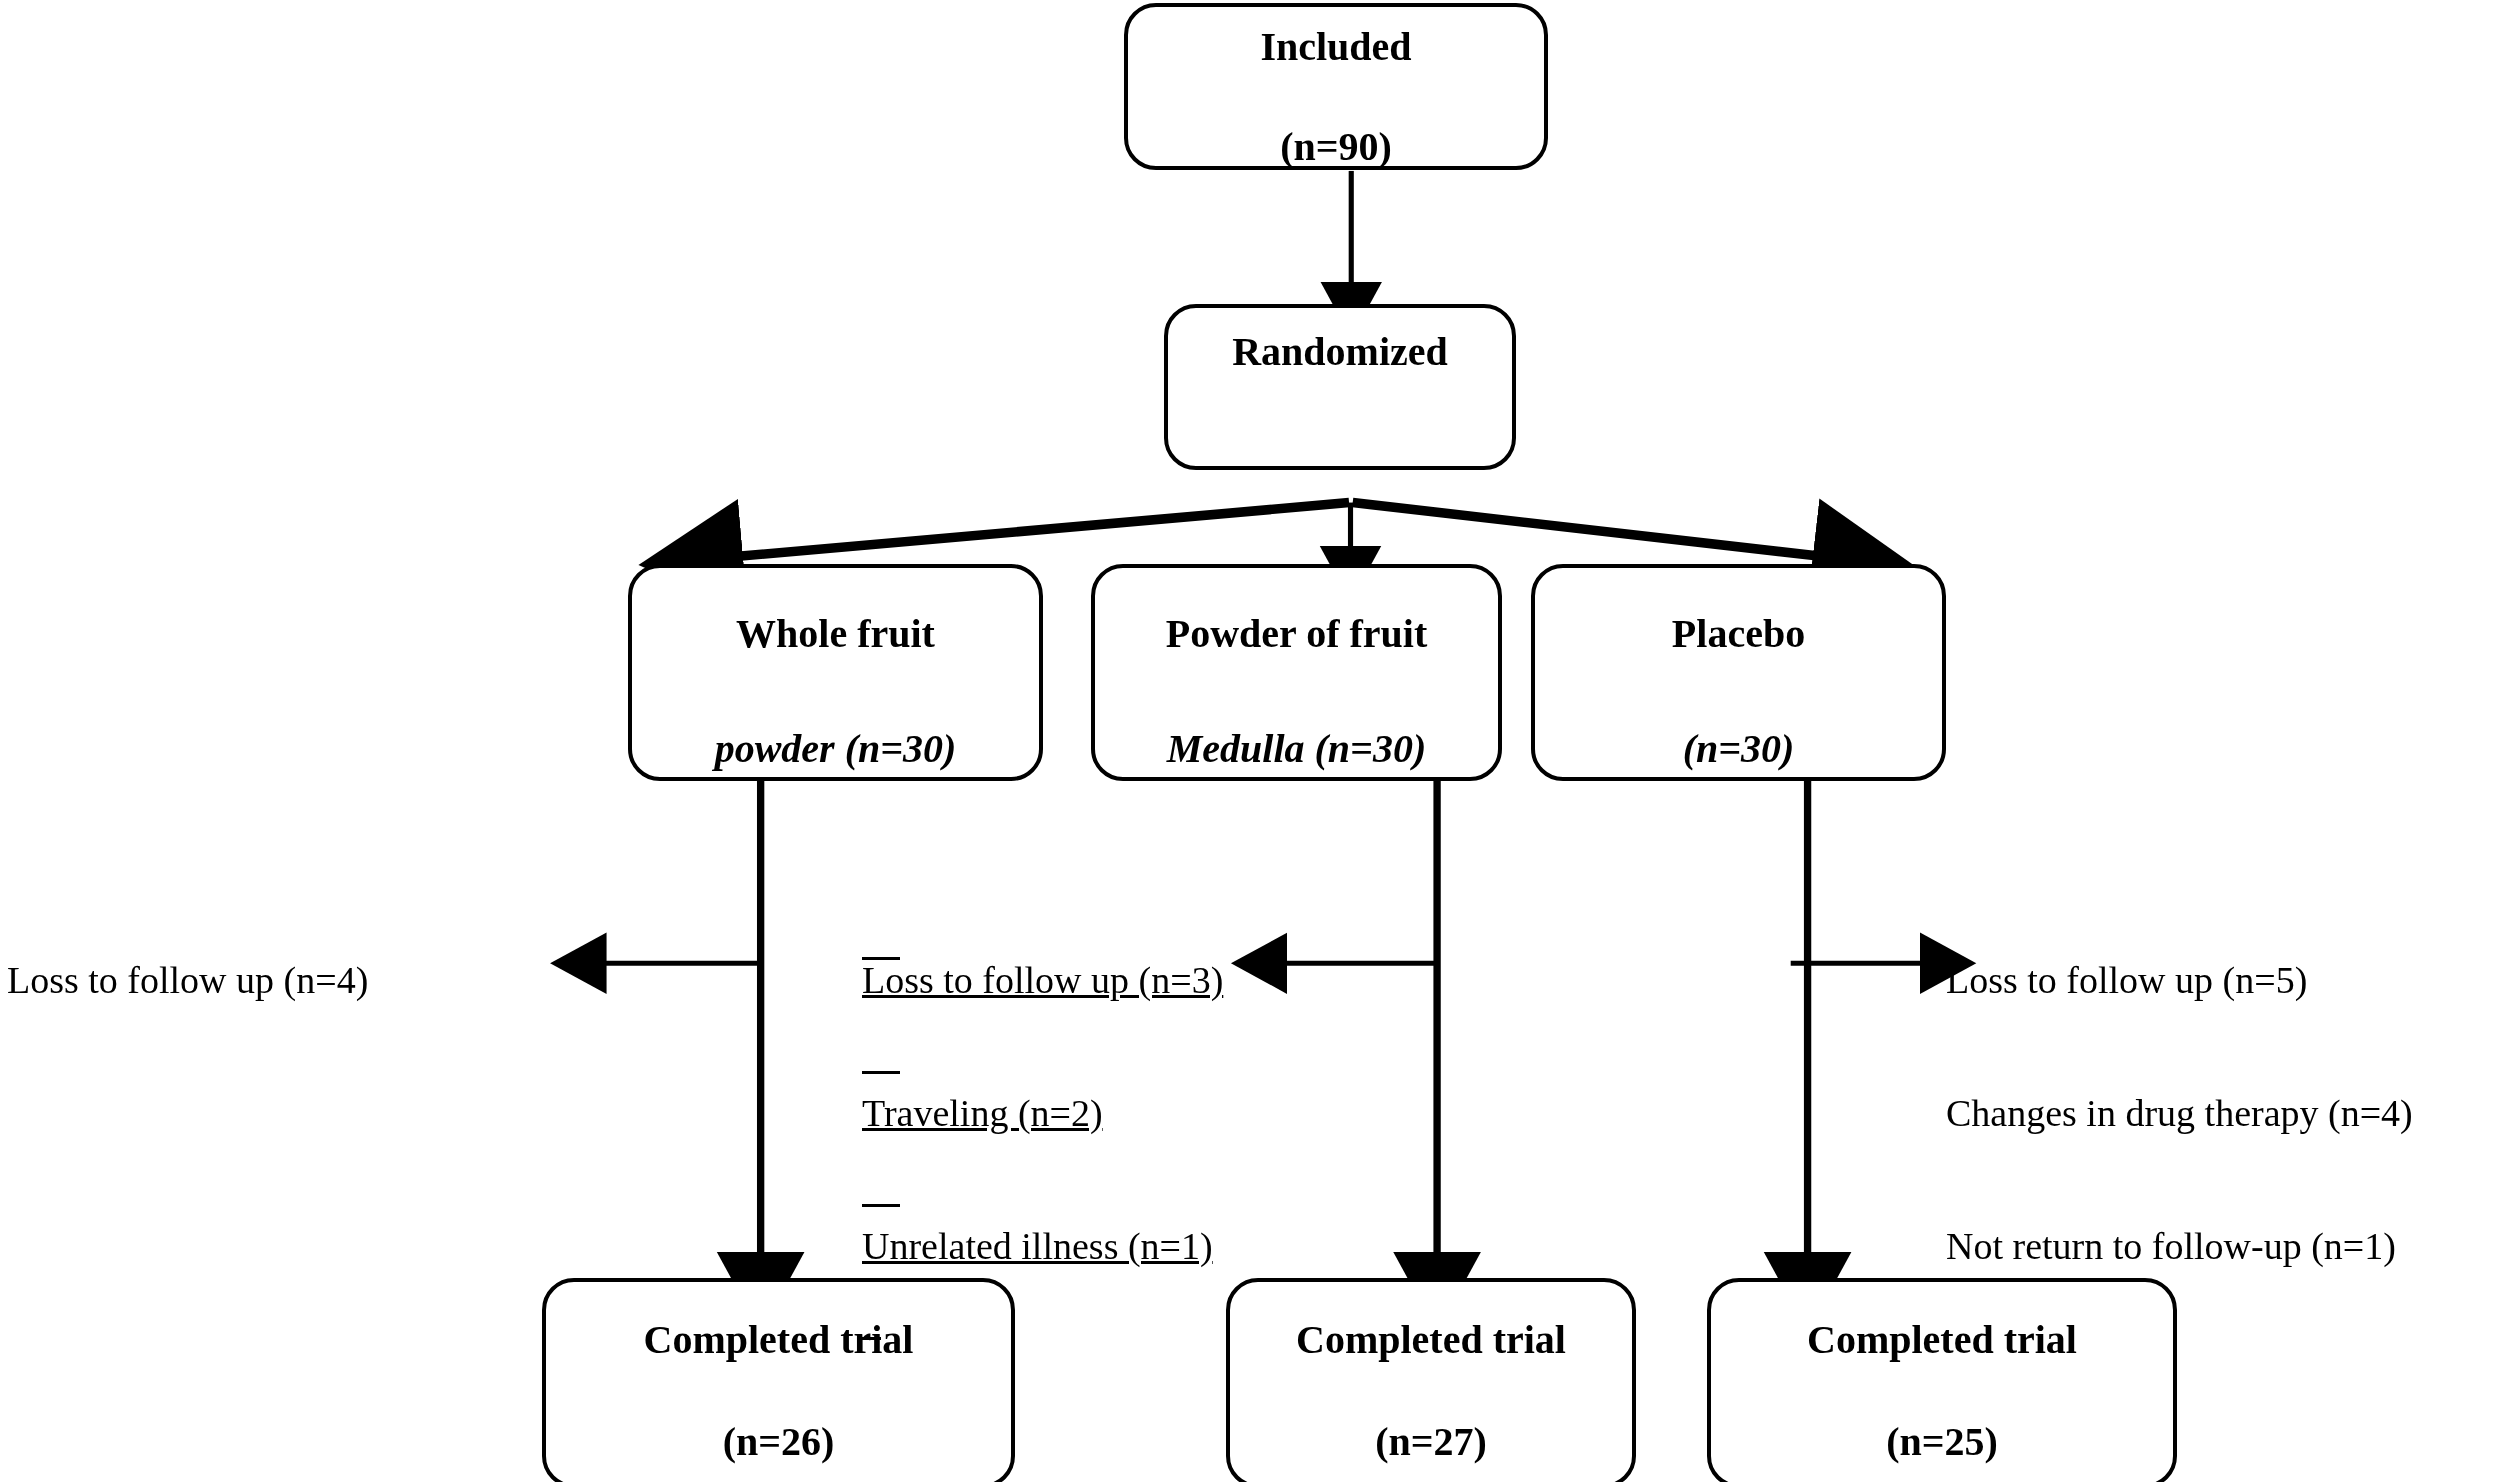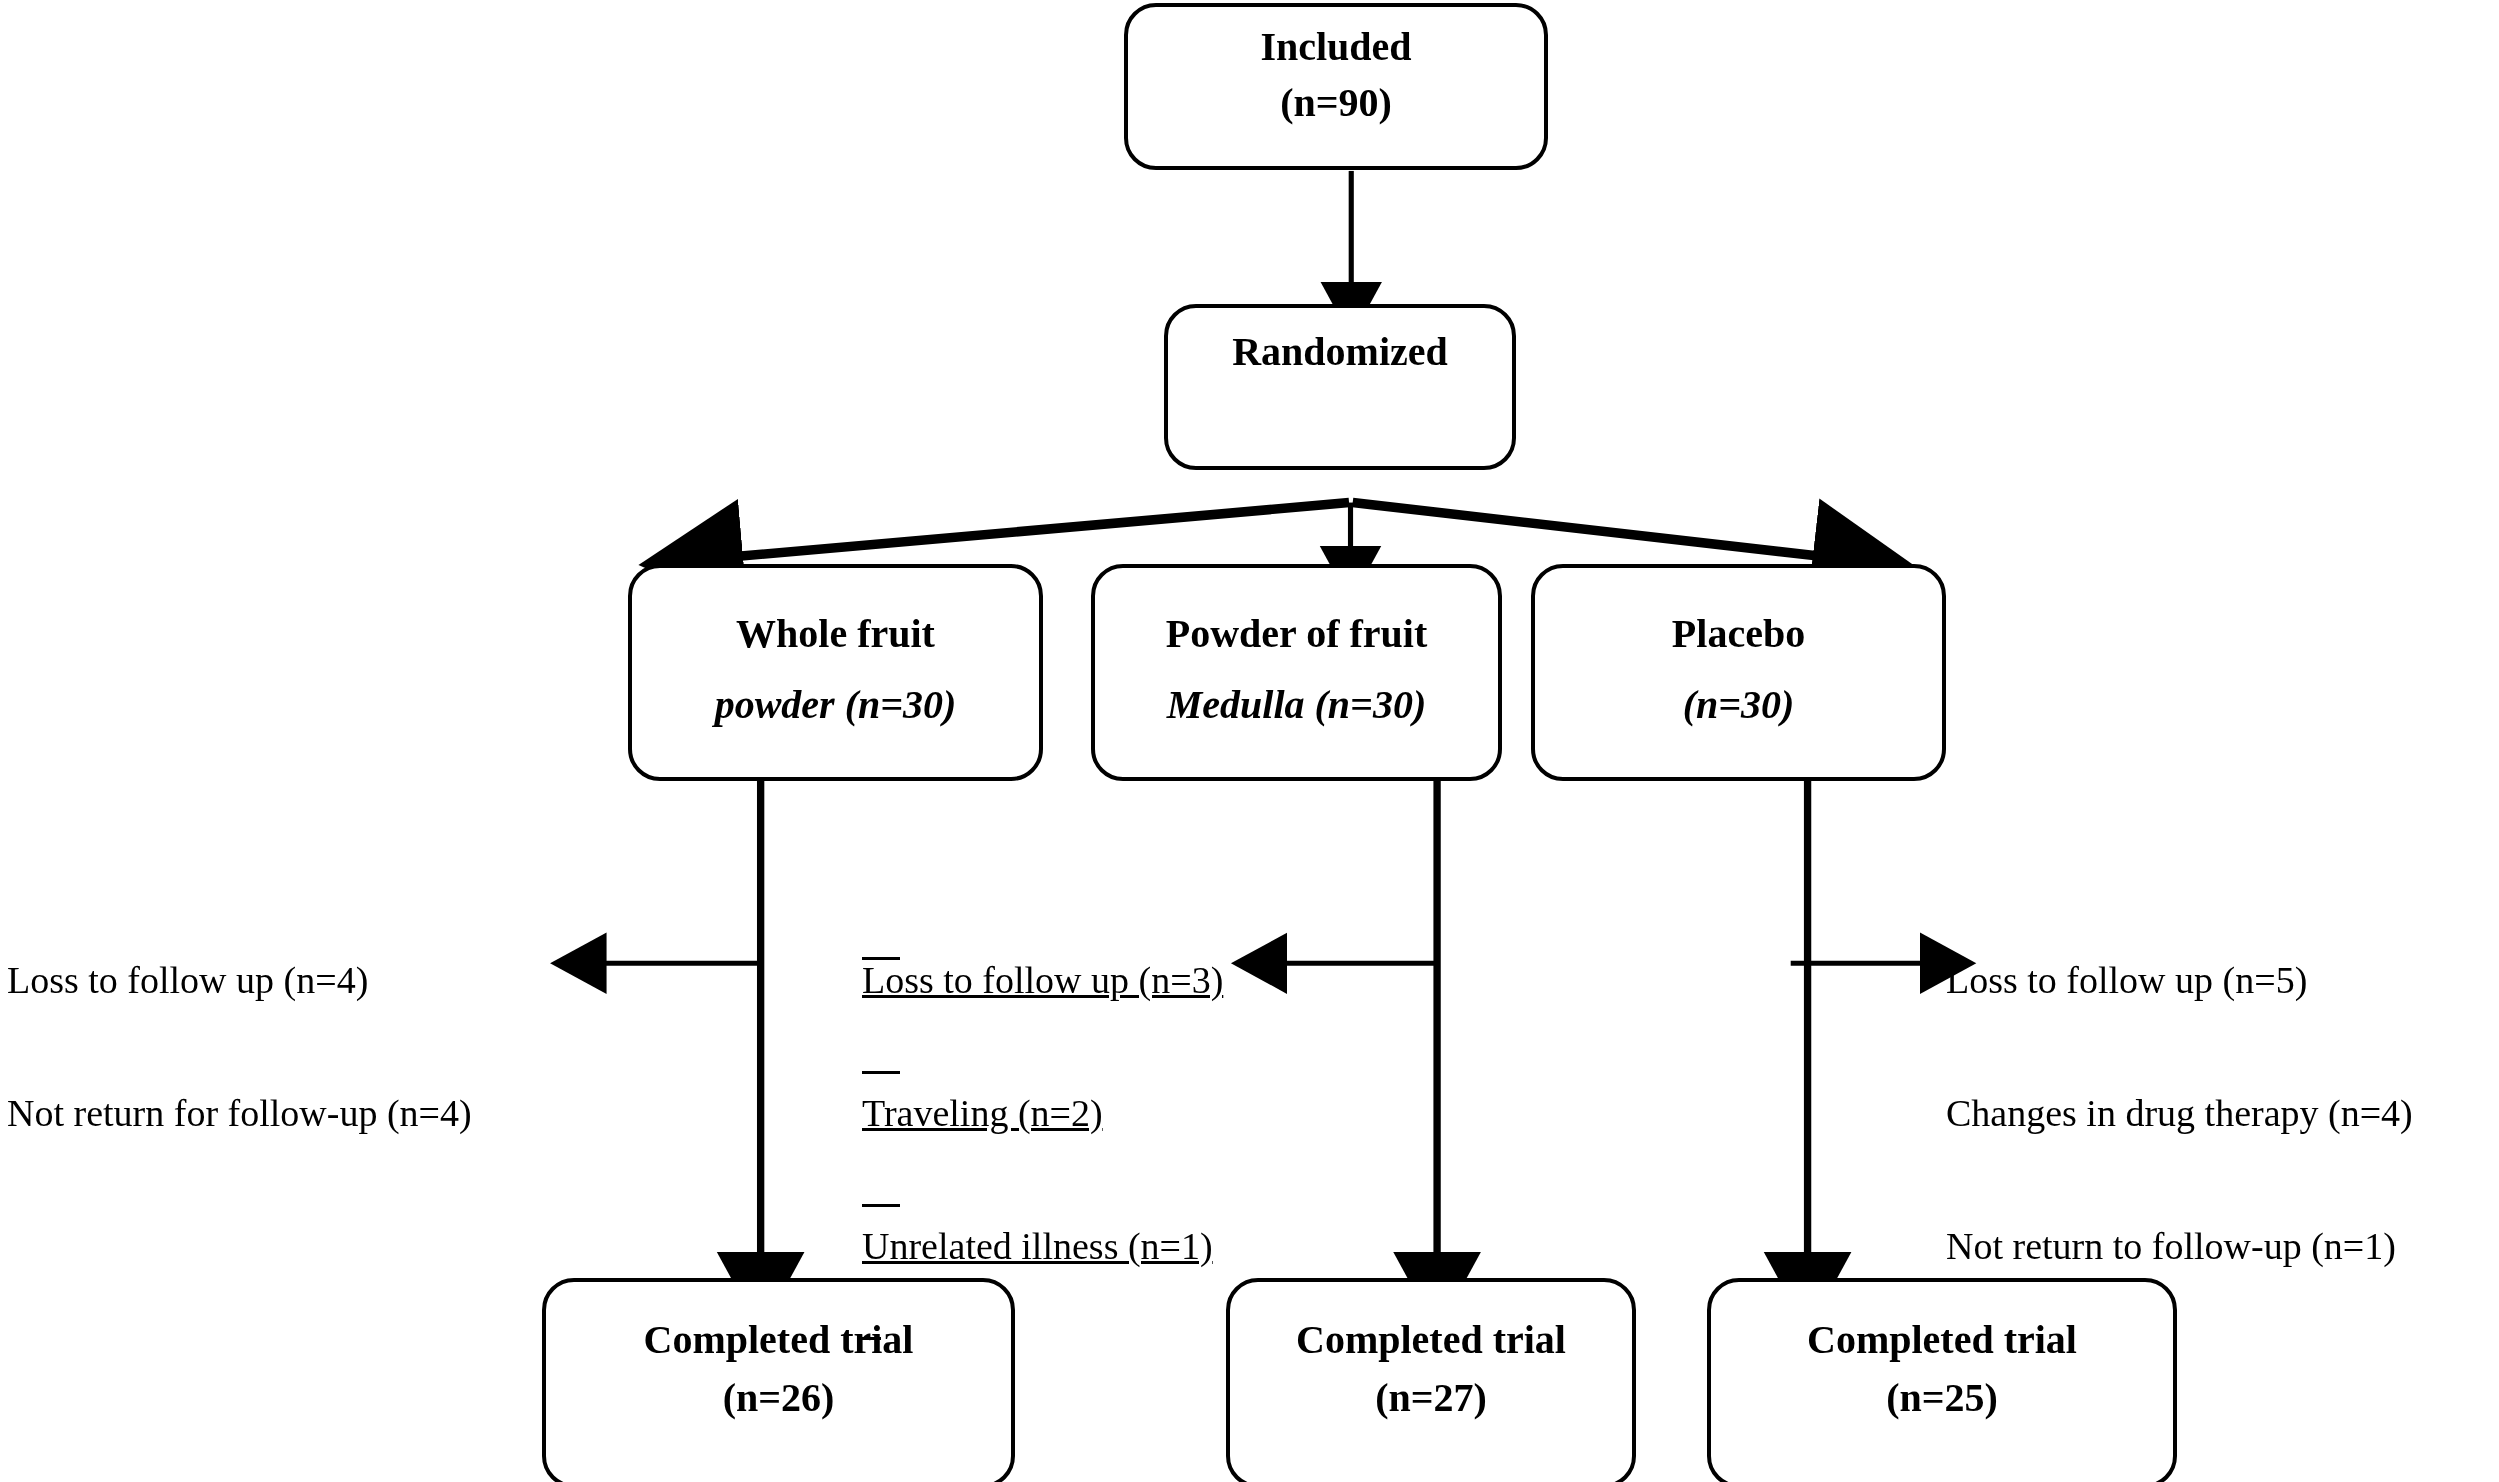--- a/index.html
+++ b/index.html
@@ -28,20 +28,21 @@
     border-radius: 32px;
     background: #ffffff;
     display: flex;
     flex-direction: column;
     align-items: center;
     color: #000000;
     font-weight: bold;
     font-size: 40px;
     line-height: 1.0;
     z-index: 3;
+    gap: 44px;
   }
   .node .line {
     display: block;
     white-space: pre;
     text-align: center;
   }
   
   #node-included {
     left: 1124px;
     top: 2.9px;
@@ -164,21 +165,20 @@
     <span class="line">Completed trial</span>
     <span class="line">(n=27)</span>
   </div>
   <div class="node completed" id="node-completed-2">
     <span class="line">Completed trial</span>
     <span class="line">(n=25)</span>
   </div>
 
   <div class="loss-block" id="loss-block-0">
     <span class="line">Loss to follow up (n=4)</span>
-    <span class="line">Not return for follow-up (n=4)</span>
   </div>
   <div class="loss-block" id="loss-block-1">
     <span class="line">Loss to follow up (n=3)</span>
     <span class="line">Traveling (n=2)</span>
     <span class="line">Unrelated illness (n=1)</span>
   </div>
   <div class="loss-block" id="loss-block-2">
     <span class="line">Loss to follow up (n=5)</span>
     <span class="line">Changes in drug therapy (n=4)</span>
     <span class="line">Not return to follow-up (n=1)</span>

